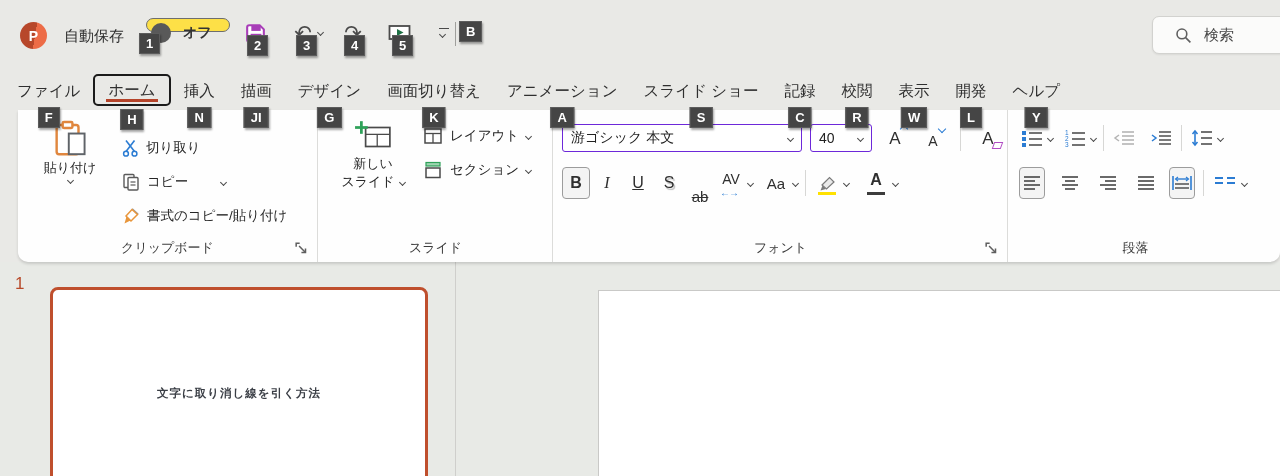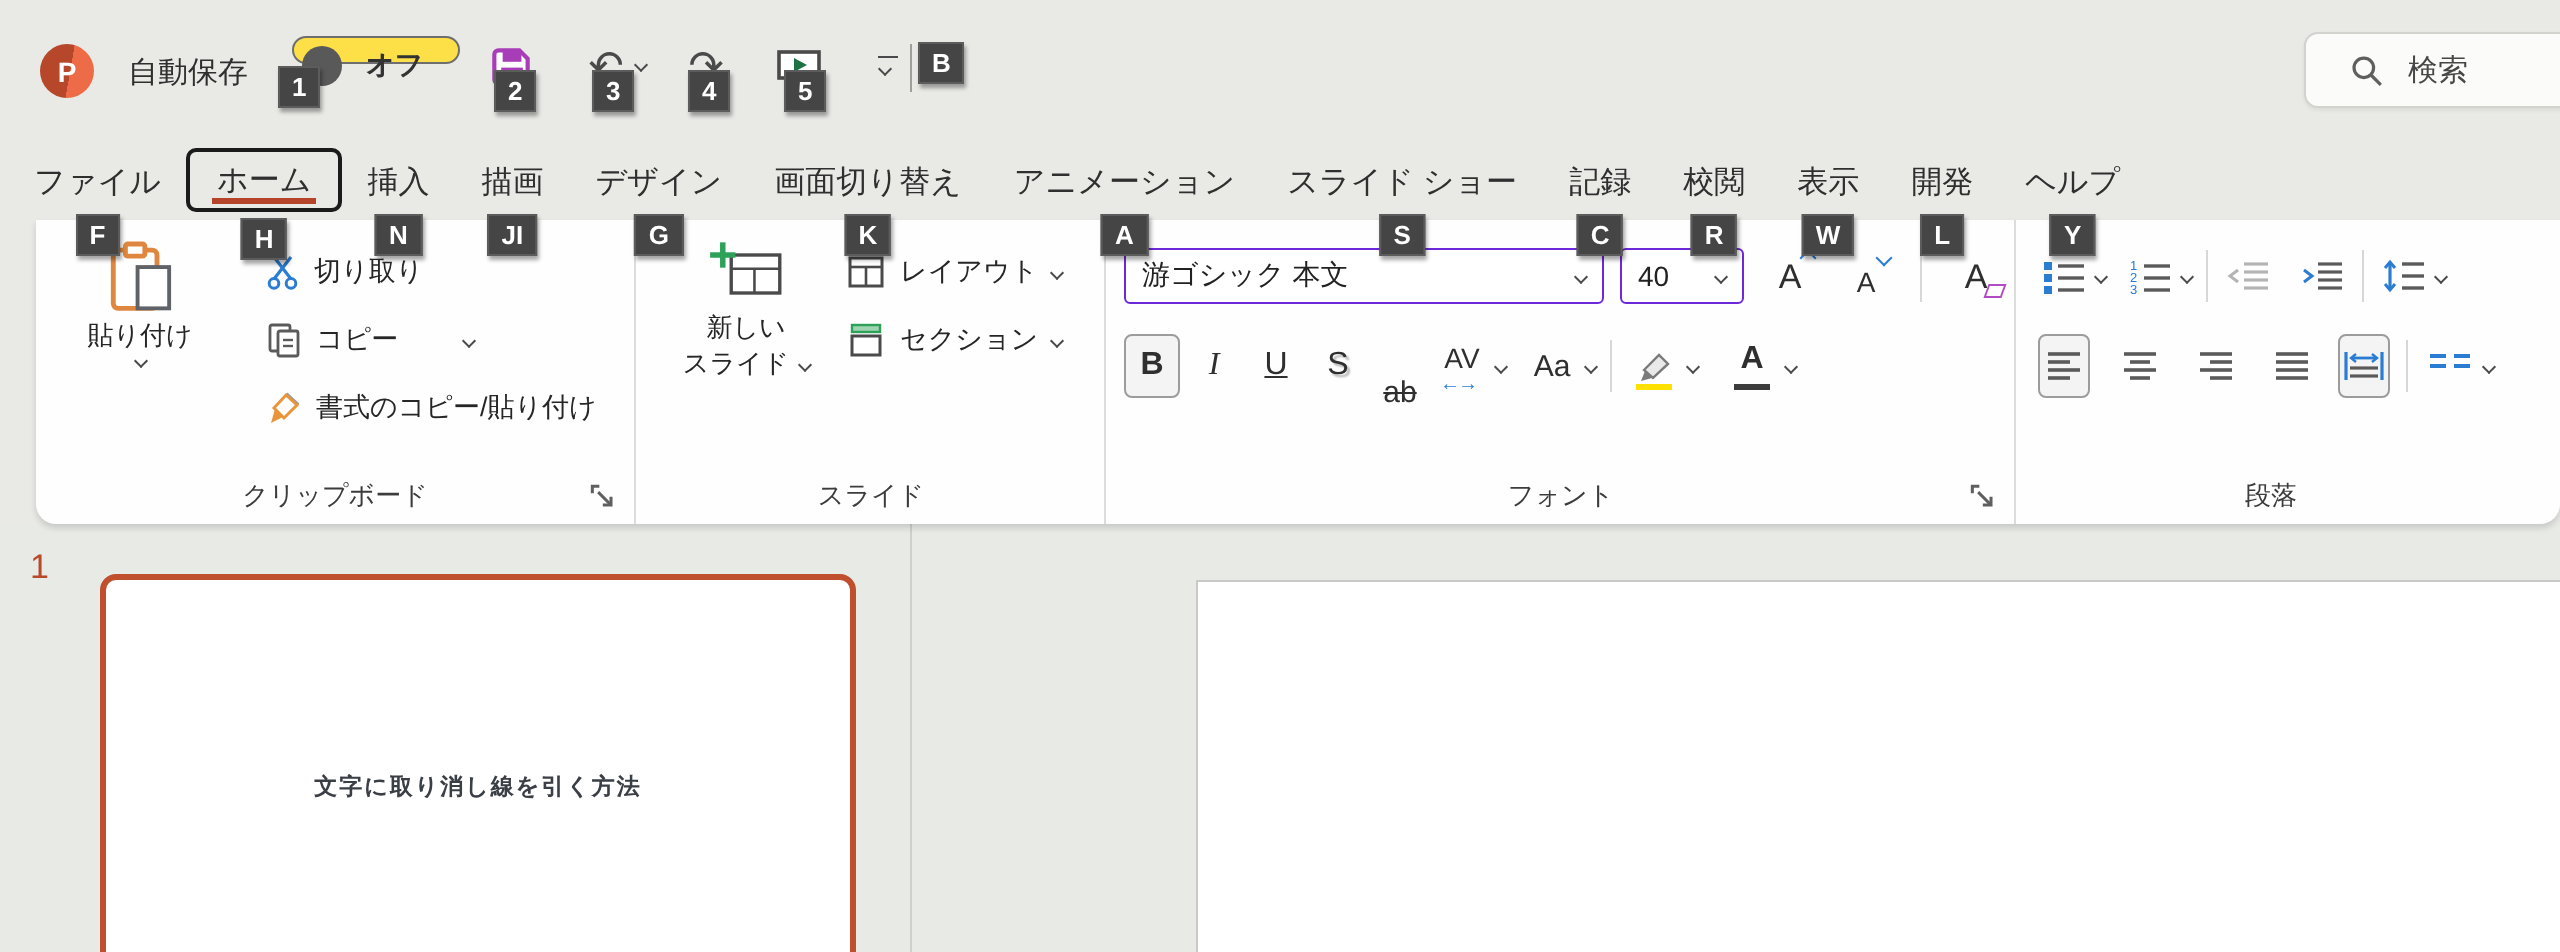--- a/index.html
+++ b/index.html
@@ -218,21 +218,21 @@
     <div class="rgroup g-clip">
       <div class="bigbtn" style="left:14px;">
         <svg width="34" height="38" viewBox="0 0 28 31">
           <rect x="3" y="4" width="18" height="24" rx="2" fill="#fff" stroke="#e0873f" stroke-width="2"></rect>
           <rect x="8" y="1.5" width="8" height="5" rx="1" fill="#fff" stroke="#e0873f" stroke-width="2"></rect>
           <rect x="13" y="11" width="13" height="17" fill="#fff" stroke="#5f6368" stroke-width="1.6"></rect>
         </svg>
         <span class="lbl">貼り付け</span>
         <span class="chev sm"></span>
       </div>
-      <div class="smallrows" style="left:115px;">
+      <div class="smallrows" style="left:104px;margin-top:12px;">
         <div class="smallbtn">
           <svg width="17" height="18" viewBox="0 0 17 18">
             <line x1="4" y1="1.5" x2="12.5" y2="12.5" stroke="#2b7cd3" stroke-width="1.6"></line>
             <line x1="12.5" y1="1.5" x2="4" y2="12.5" stroke="#2b7cd3" stroke-width="1.6"></line>
             <circle cx="4" cy="14.7" r="2.4" fill="none" stroke="#2b7cd3" stroke-width="1.5"></circle>
             <circle cx="12.5" cy="14.7" r="2.4" fill="none" stroke="#2b7cd3" stroke-width="1.5"></circle>
           </svg>
           <span class="lbl">切り取り</span>
         </div>
         <div class="smallbtn">

